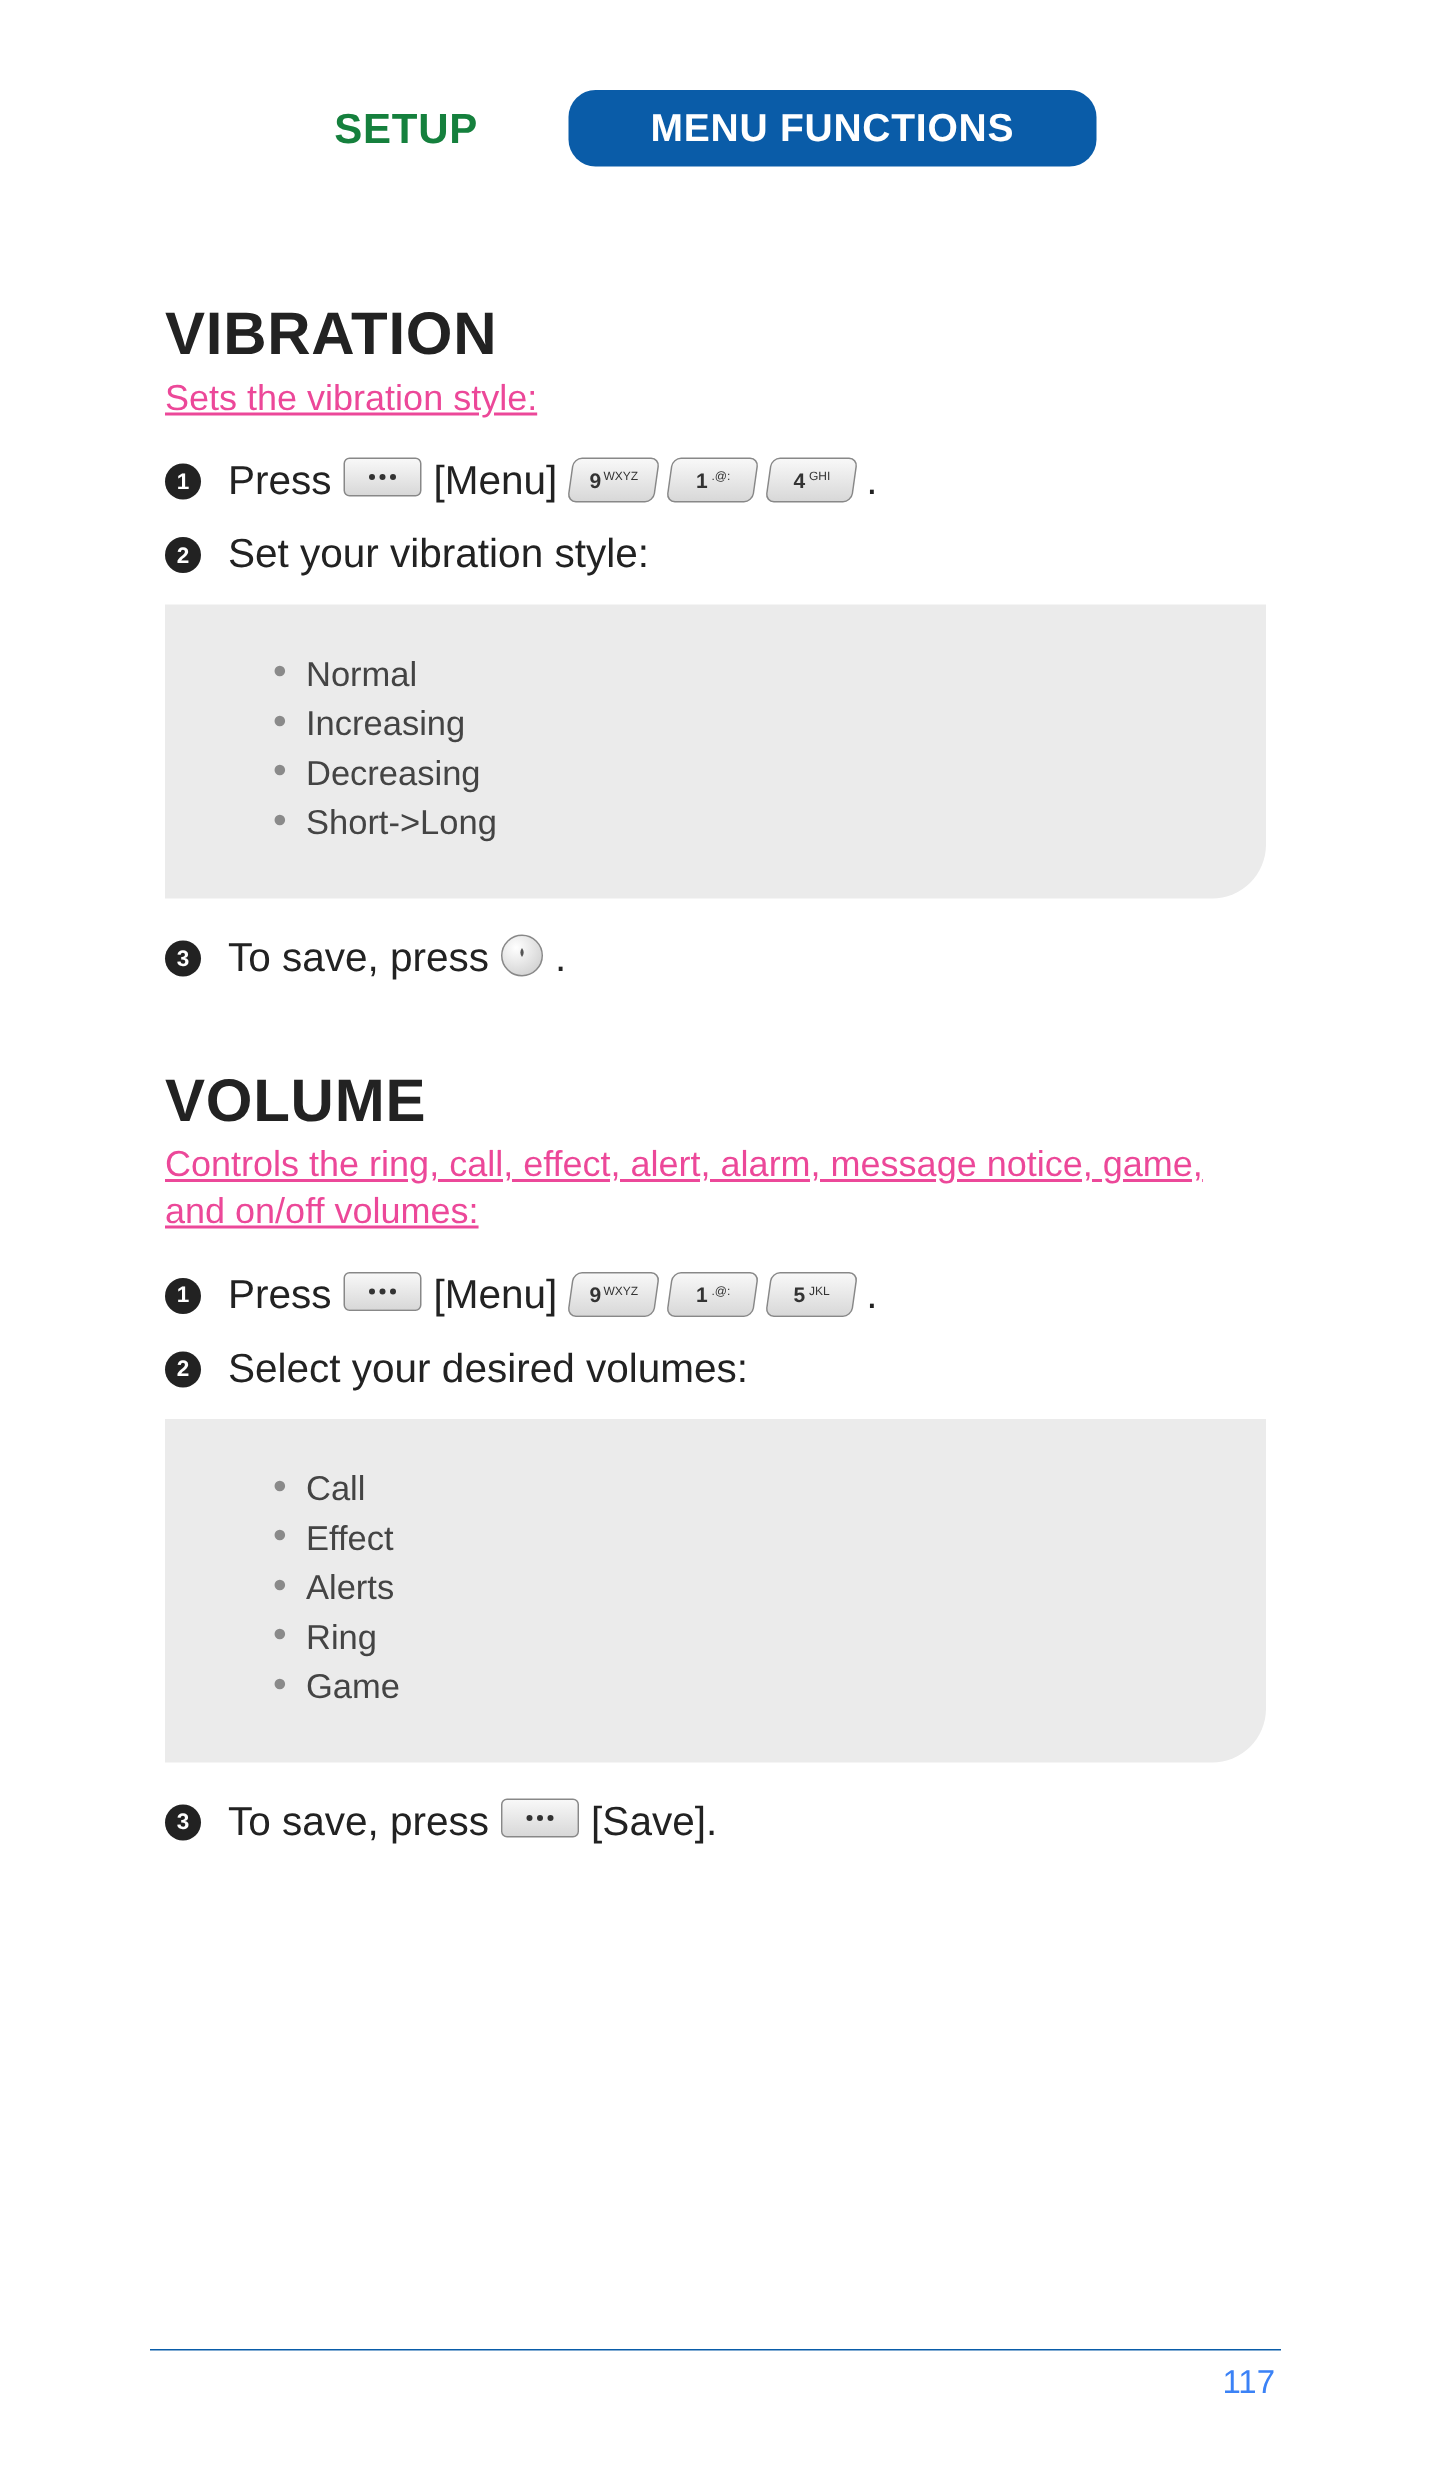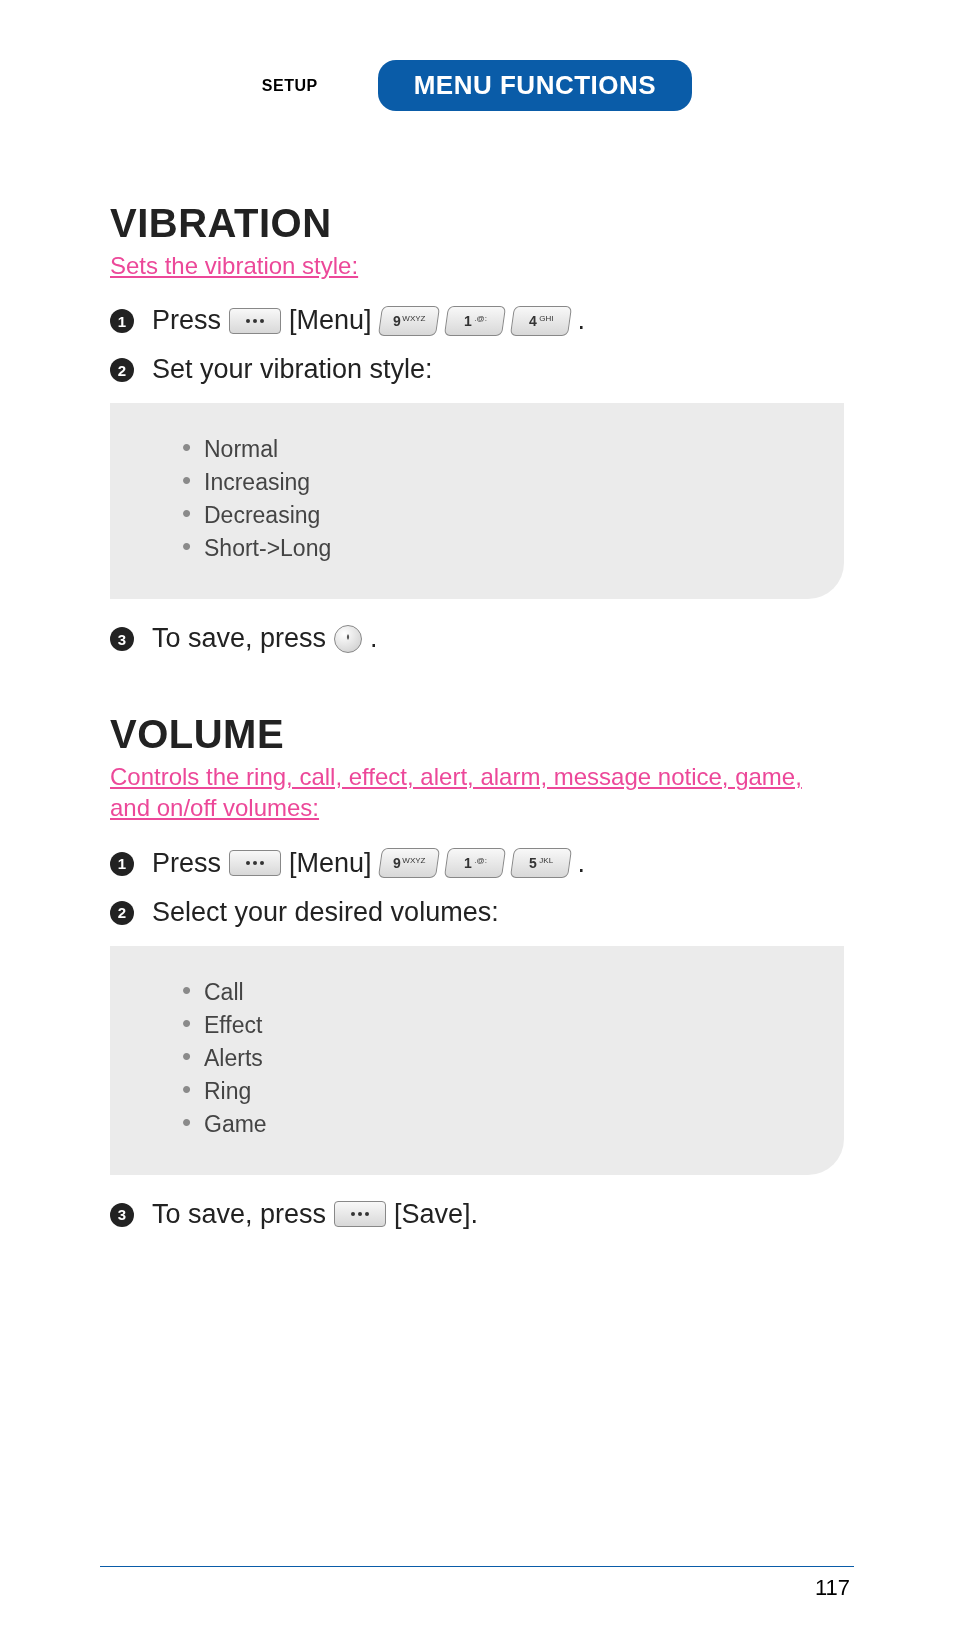--- a/index.html
+++ b/index.html
@@ -14,31 +14,31 @@
   }
   .header {
     display: flex;
     align-items: center;
     justify-content: center;
     gap: 60px;
     padding-top: 60px;
     padding-bottom: 20px;
   }
   .setup-label {
-    color: #000000;
+    color: #15803d;
     font-weight: 700;
-    font-size: 16px;
+    font-size: 28px;
     letter-spacing: 0.5px;
   }
   .menu-pill {
     background: #0a5ca8;
     color: #fff;
     font-weight: 700;
     font-size: 26px;
-    padding: 10px 36px;
+    padding: 10px 55px;
     border-radius: 18px;
     letter-spacing: 0.5px;
   }
   .content {
     padding: 70px 110px 0 110px;
   }
   .section-title {
     font-weight: 700;
     font-size: 40px;
     color: #222;
@@ -72,21 +72,20 @@
     font-size: 15px;
     font-weight: 700;
     flex-shrink: 0;
     margin-top: 4px;
   }
   .step-text {
     font-size: 27px;
     color: #222;
     display: flex;
     flex-wrap: wrap;
-    align-items: center;
     gap: 8px;
     font-stretch: condensed;
   }
   .sk-btn {
     display: inline-flex;
     align-items: center;
     justify-content: center;
     width: 50px;
     height: 24px;
     background: linear-gradient(#f8f8f8,#d8d8d8);
@@ -159,21 +158,21 @@
     position:absolute;
     left: 100px; right: 100px;
     bottom: 80px;
     border-top: 1px solid #0a5ca8;
   }
   .page-num {
     position:absolute;
     right: 104px;
     bottom: 46px;
     font-size: 22px;
-    color:#000000;
+    color:#3b82f6;
   }
 </style>
 </head>
 <body>
 
 <div class="header">
   <div class="setup-label">SETUP</div>
   <div class="menu-pill">MENU FUNCTIONS</div>
 </div>
 

